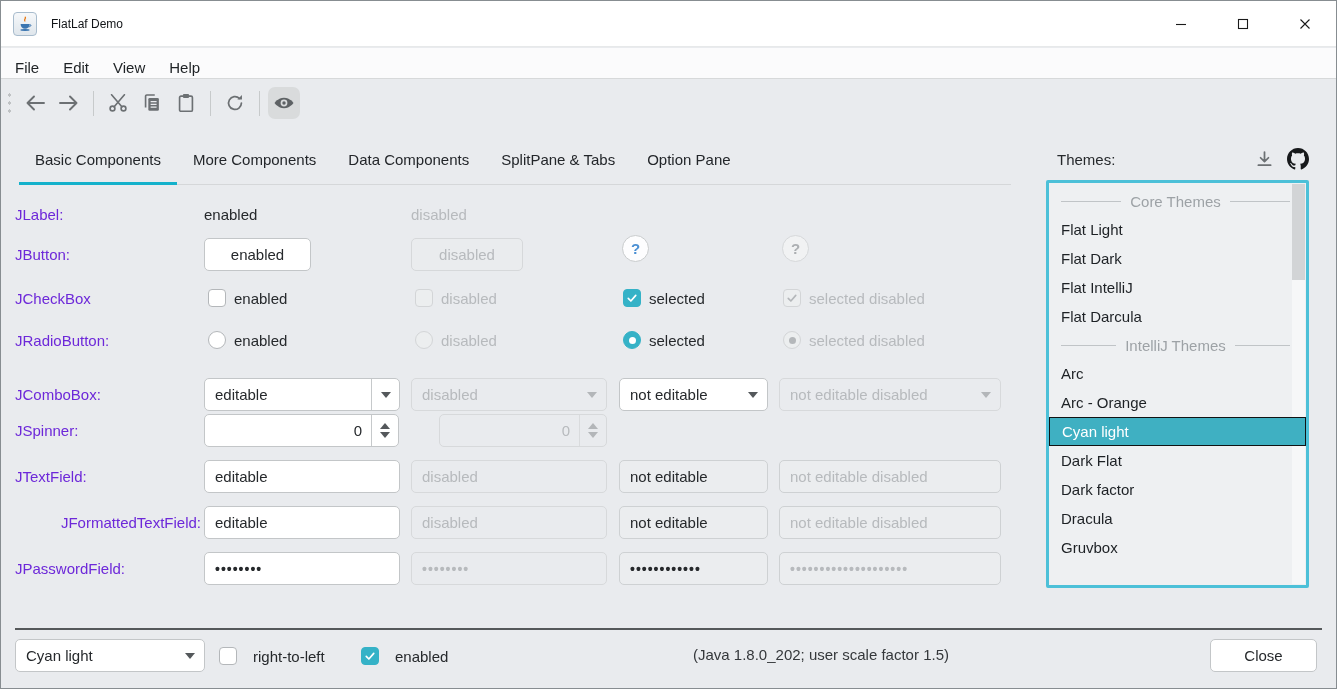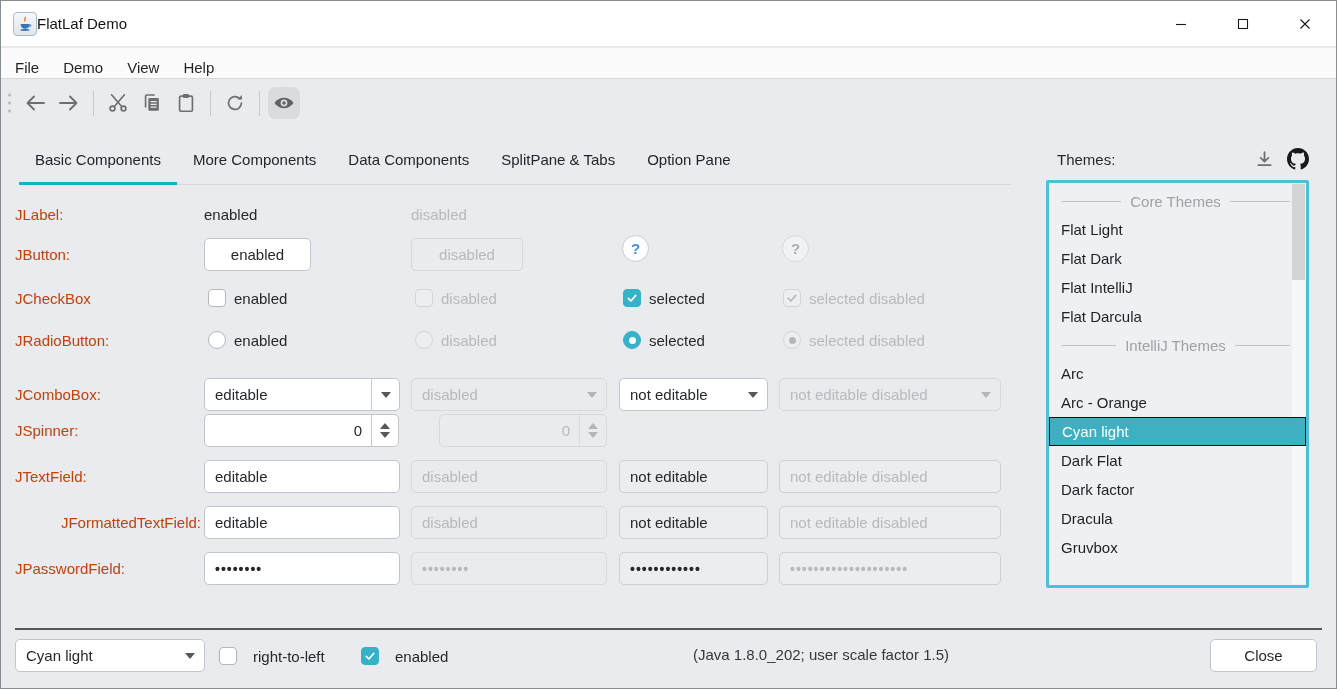--- a/index.html
+++ b/index.html
@@ -11,21 +11,21 @@
   }
 
   
   .titlebar { position:absolute; top:0; left:0; right:0; height:46px;
     background:#ffffff; border-bottom:1px solid #e7e9ea;
     display:flex; align-items:center; }
   .java-icon { width:24px; height:24px; margin-left:12px;
     border:1px solid #a8bccd; border-radius:4px;
     background:linear-gradient(#f6f8fa,#dfe6ec);
     display:flex; align-items:center; justify-content:center; }
-  .titlebar .title { margin-left:0; font-size:15px; color:#111417; }
+  .titlebar .title { margin-left:14px; font-size:12px; color:#111417; }
   .win-controls { margin-left:auto; display:flex; height:100%; }
   .win-btn { width:62px; height:100%; display:flex; align-items:center; justify-content:center; cursor:default; }
 
   
   .menubar { position:absolute; top:47px; left:0; right:0; height:31px;
     background:#fbfbfc; border-bottom:1px solid #d7d9da;
     display:flex; align-items:center; padding-left:2px; }
   .menu-item { padding:0 12px; height:23px; line-height:31px; color:#1e2225; }
 
   
@@ -41,21 +41,21 @@
 
   
   .tabs { position:absolute; top:133px; left:18px; width:992px; height:51px;
     display:flex; border-bottom:1px solid #d5d7d9; }
   .tab { position:relative; padding:0 16px; display:flex; align-items:center; color:#23262a; }
   .tab.active::after { content:""; position:absolute; left:0; right:0; bottom:-1px;
     height:3px; background:#14b1cb; }
 
   
   .grid-row { position:absolute; left:0; width:1010px; }
-  .row-label { position:absolute; left:14px; width:186px; color:#c2410c; }
+  .row-label { position:absolute; left:14px; width:186px; color:#6d28d9; }
   .cell-text { position:absolute; }
   .cell-text.dis { color:#b7babd; }
 
   .btn { position:absolute; height:33px; background:#ffffff;
     border:1px solid #c3c6c8; border-radius:5px;
     display:flex; align-items:center; justify-content:center; color:#26292c; }
   .btn.dis { background:#eaecee; border-color:#d6d8da; color:#b7babd; }
 
   .help { position:absolute; width:27px; height:27px; border-radius:50%;
     background:#fdfdfe; border:1px solid #c9cccd;
@@ -164,21 +164,21 @@
       <div class="win-btn">
         <svg width="12" height="12" viewBox="0 0 12 12">
             <path d="M1.5 1.5l9 9M10.5 1.5l-9 9" stroke="#1a1a1a" stroke-width="1.1"></path>
           </svg>
       </div>
     </div>
   </div>
 
   <div class="menubar" id="menubar">
       <div class="menu-item">File</div>
-      <div class="menu-item">Demo</div>
+      <div class="menu-item">Edit</div>
       <div class="menu-item">View</div>
       <div class="menu-item">Help</div>
     </div>
 
   <div class="toolbar">
     <div class="tb-grip"></div>
     <div class="tb-btn">
       <svg width="24" height="24" viewBox="0 0 24 24">
           <path d="M21 12H4.5M11 5.5 4.5 12l6.5 6.5" stroke="#6c7073" stroke-width="1.9" fill="none" stroke-linecap="round" stroke-linejoin="round"></path>
         </svg>

